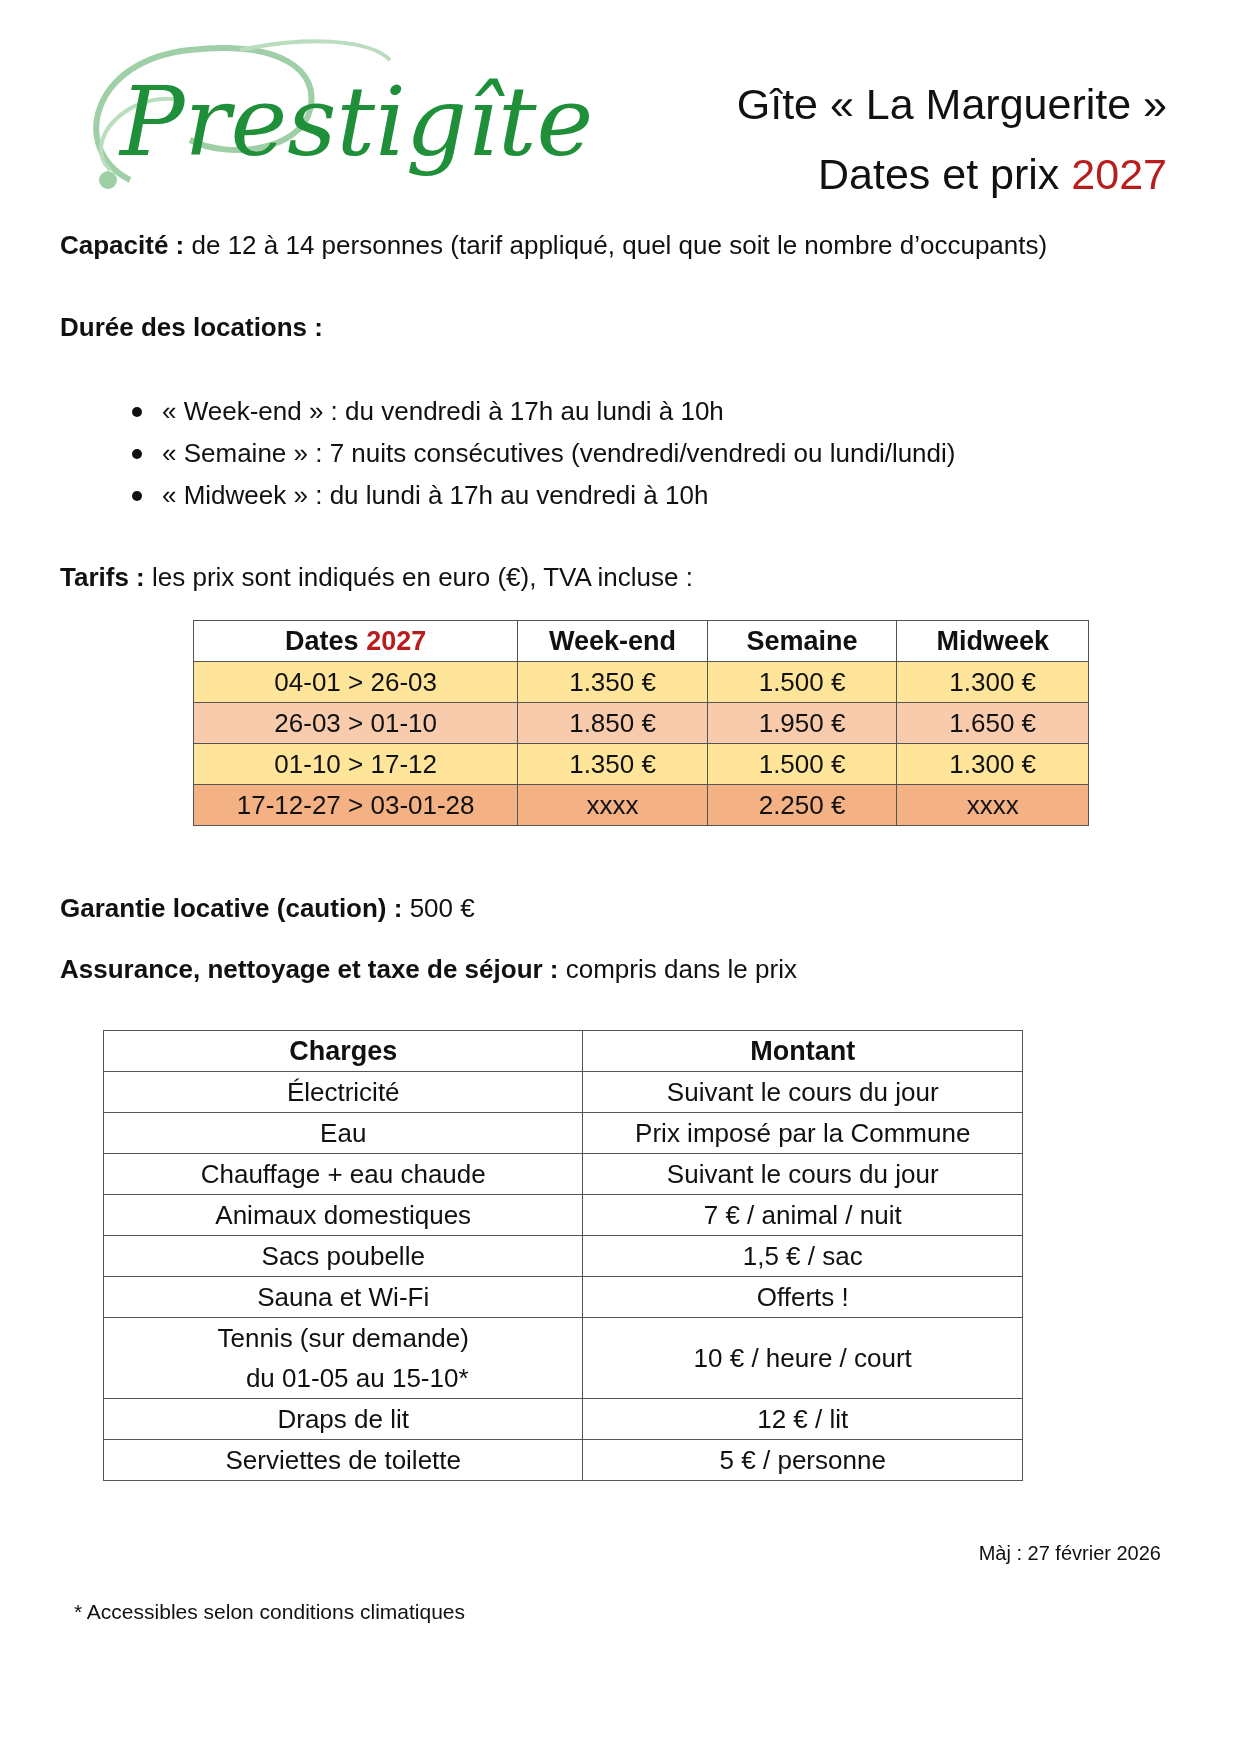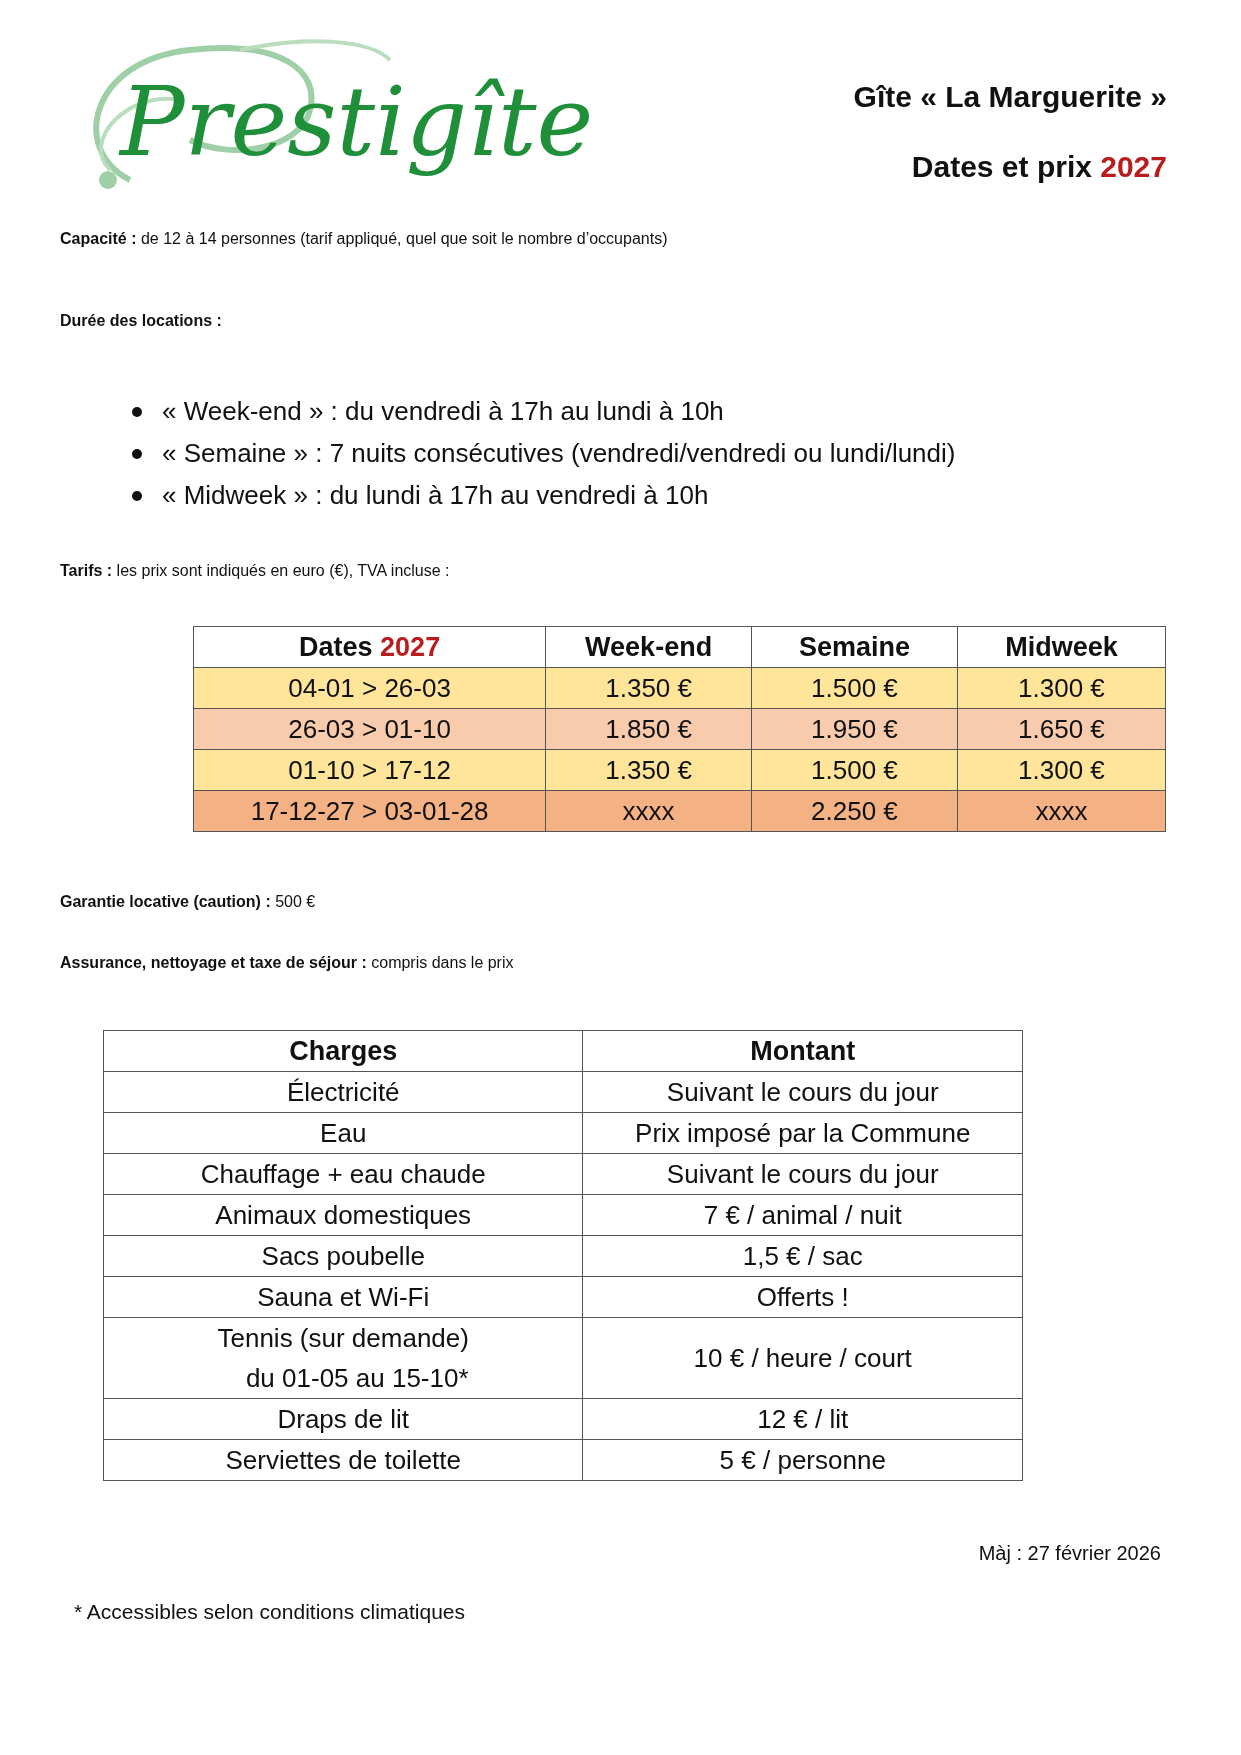--- a/index.html
+++ b/index.html
@@ -3,32 +3,32 @@
   <meta charset="utf-8">
   <style>
     html, body { margin: 0; padding: 0; background: #ffffff; }
     body {
       width: 1241px; height: 1755px; position: relative; overflow: hidden;
       font-family: "Liberation Sans", "DejaVu Sans", sans-serif;
       color: #111;
     }
     .abs { position: absolute; }
     .logo { left: 70px; top: 30px; width: 520px; height: 190px; }
-    .hdr { right: 74px; text-align: right; font-weight: bold; font-size: 30px; color: #111; white-space: nowrap; }
+    .hdr { right: 74px; text-align: right; font-weight: normal; font-size: 43px; color: #111; white-space: nowrap; }
     .hdr1 { top: 80px; }
     .hdr2 { top: 150px; }
     .red { color: #b91c1c; }
-    .line { left: 60px; font-size: 16px; white-space: nowrap; }
+    .line { left: 60px; font-size: 26px; white-space: nowrap; }
     .line b { font-weight: bold; }
     .bullets { left: 118px; top: 378px; font-size: 26px; margin: 12px; padding: 0; list-style: none; }
     .bullets li { height: 42px; line-height: 42px; position: relative; padding-left: 32px; white-space: nowrap; }
     .bullets li .dot { position: absolute; left: 2px; top: 17px; width: 10px; height: 10px; border-radius: 50%; background: #111; }
     table { border-collapse: collapse; position: absolute; font-size: 26px; }
     td, th { border: 1.5px solid #555; text-align: center; padding: 0; }
-    .price { left: 193px; top: 620px; width: 973px; margin-top: 6px; }
+    .price { left: 193px; top: 620px; width: 896px; }
     .price th, .price td { height: 40px; line-height: 40px; }
     .price th { font-weight: bold; background: #fff; font-size: 27px; }
     .charges { left: 103px; top: 1030px; width: 920px; }
     .charges th, .charges td { height: 40px; line-height: 40px; }
     .charges th { font-weight: bold; font-size: 27px; }
     .charges td.two { height: 80px; line-height: 40px; }
     .foot { left: 74px; top: 1600px; font-size: 21px; white-space: nowrap; }
     .maj { right: 80px; top: 1542px; font-size: 20px; white-space: nowrap; }
   </style>
 </head>

